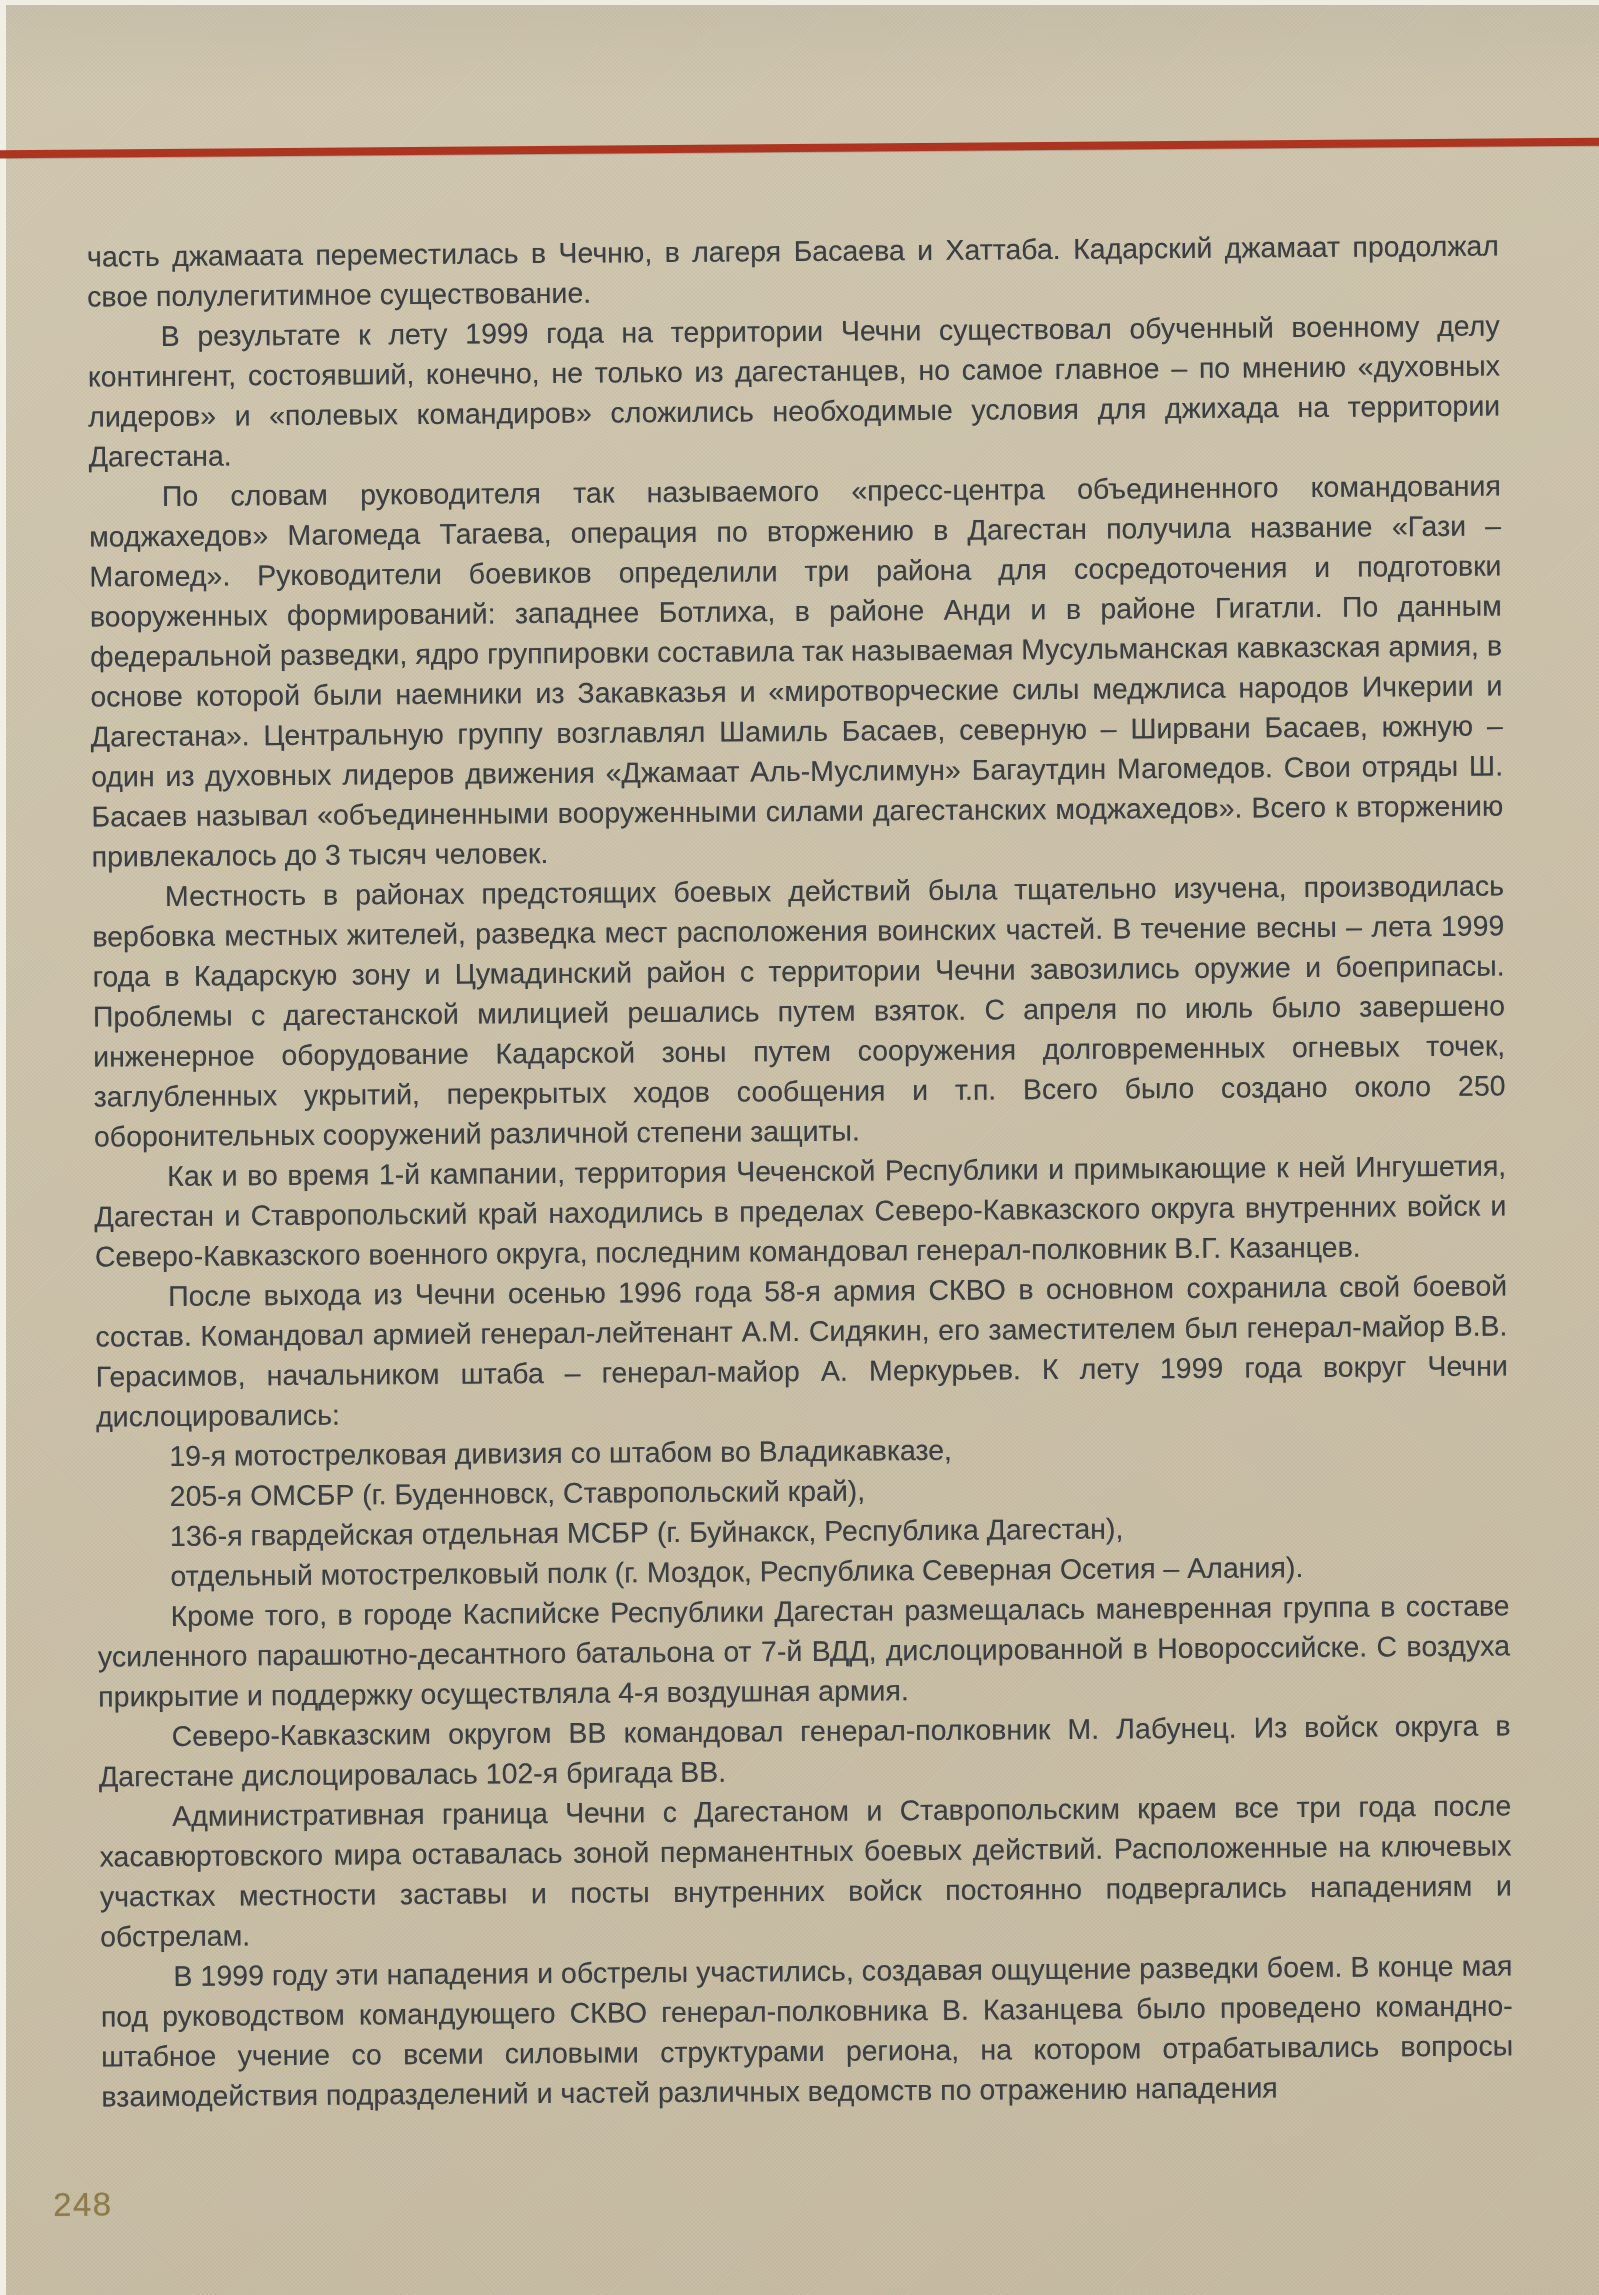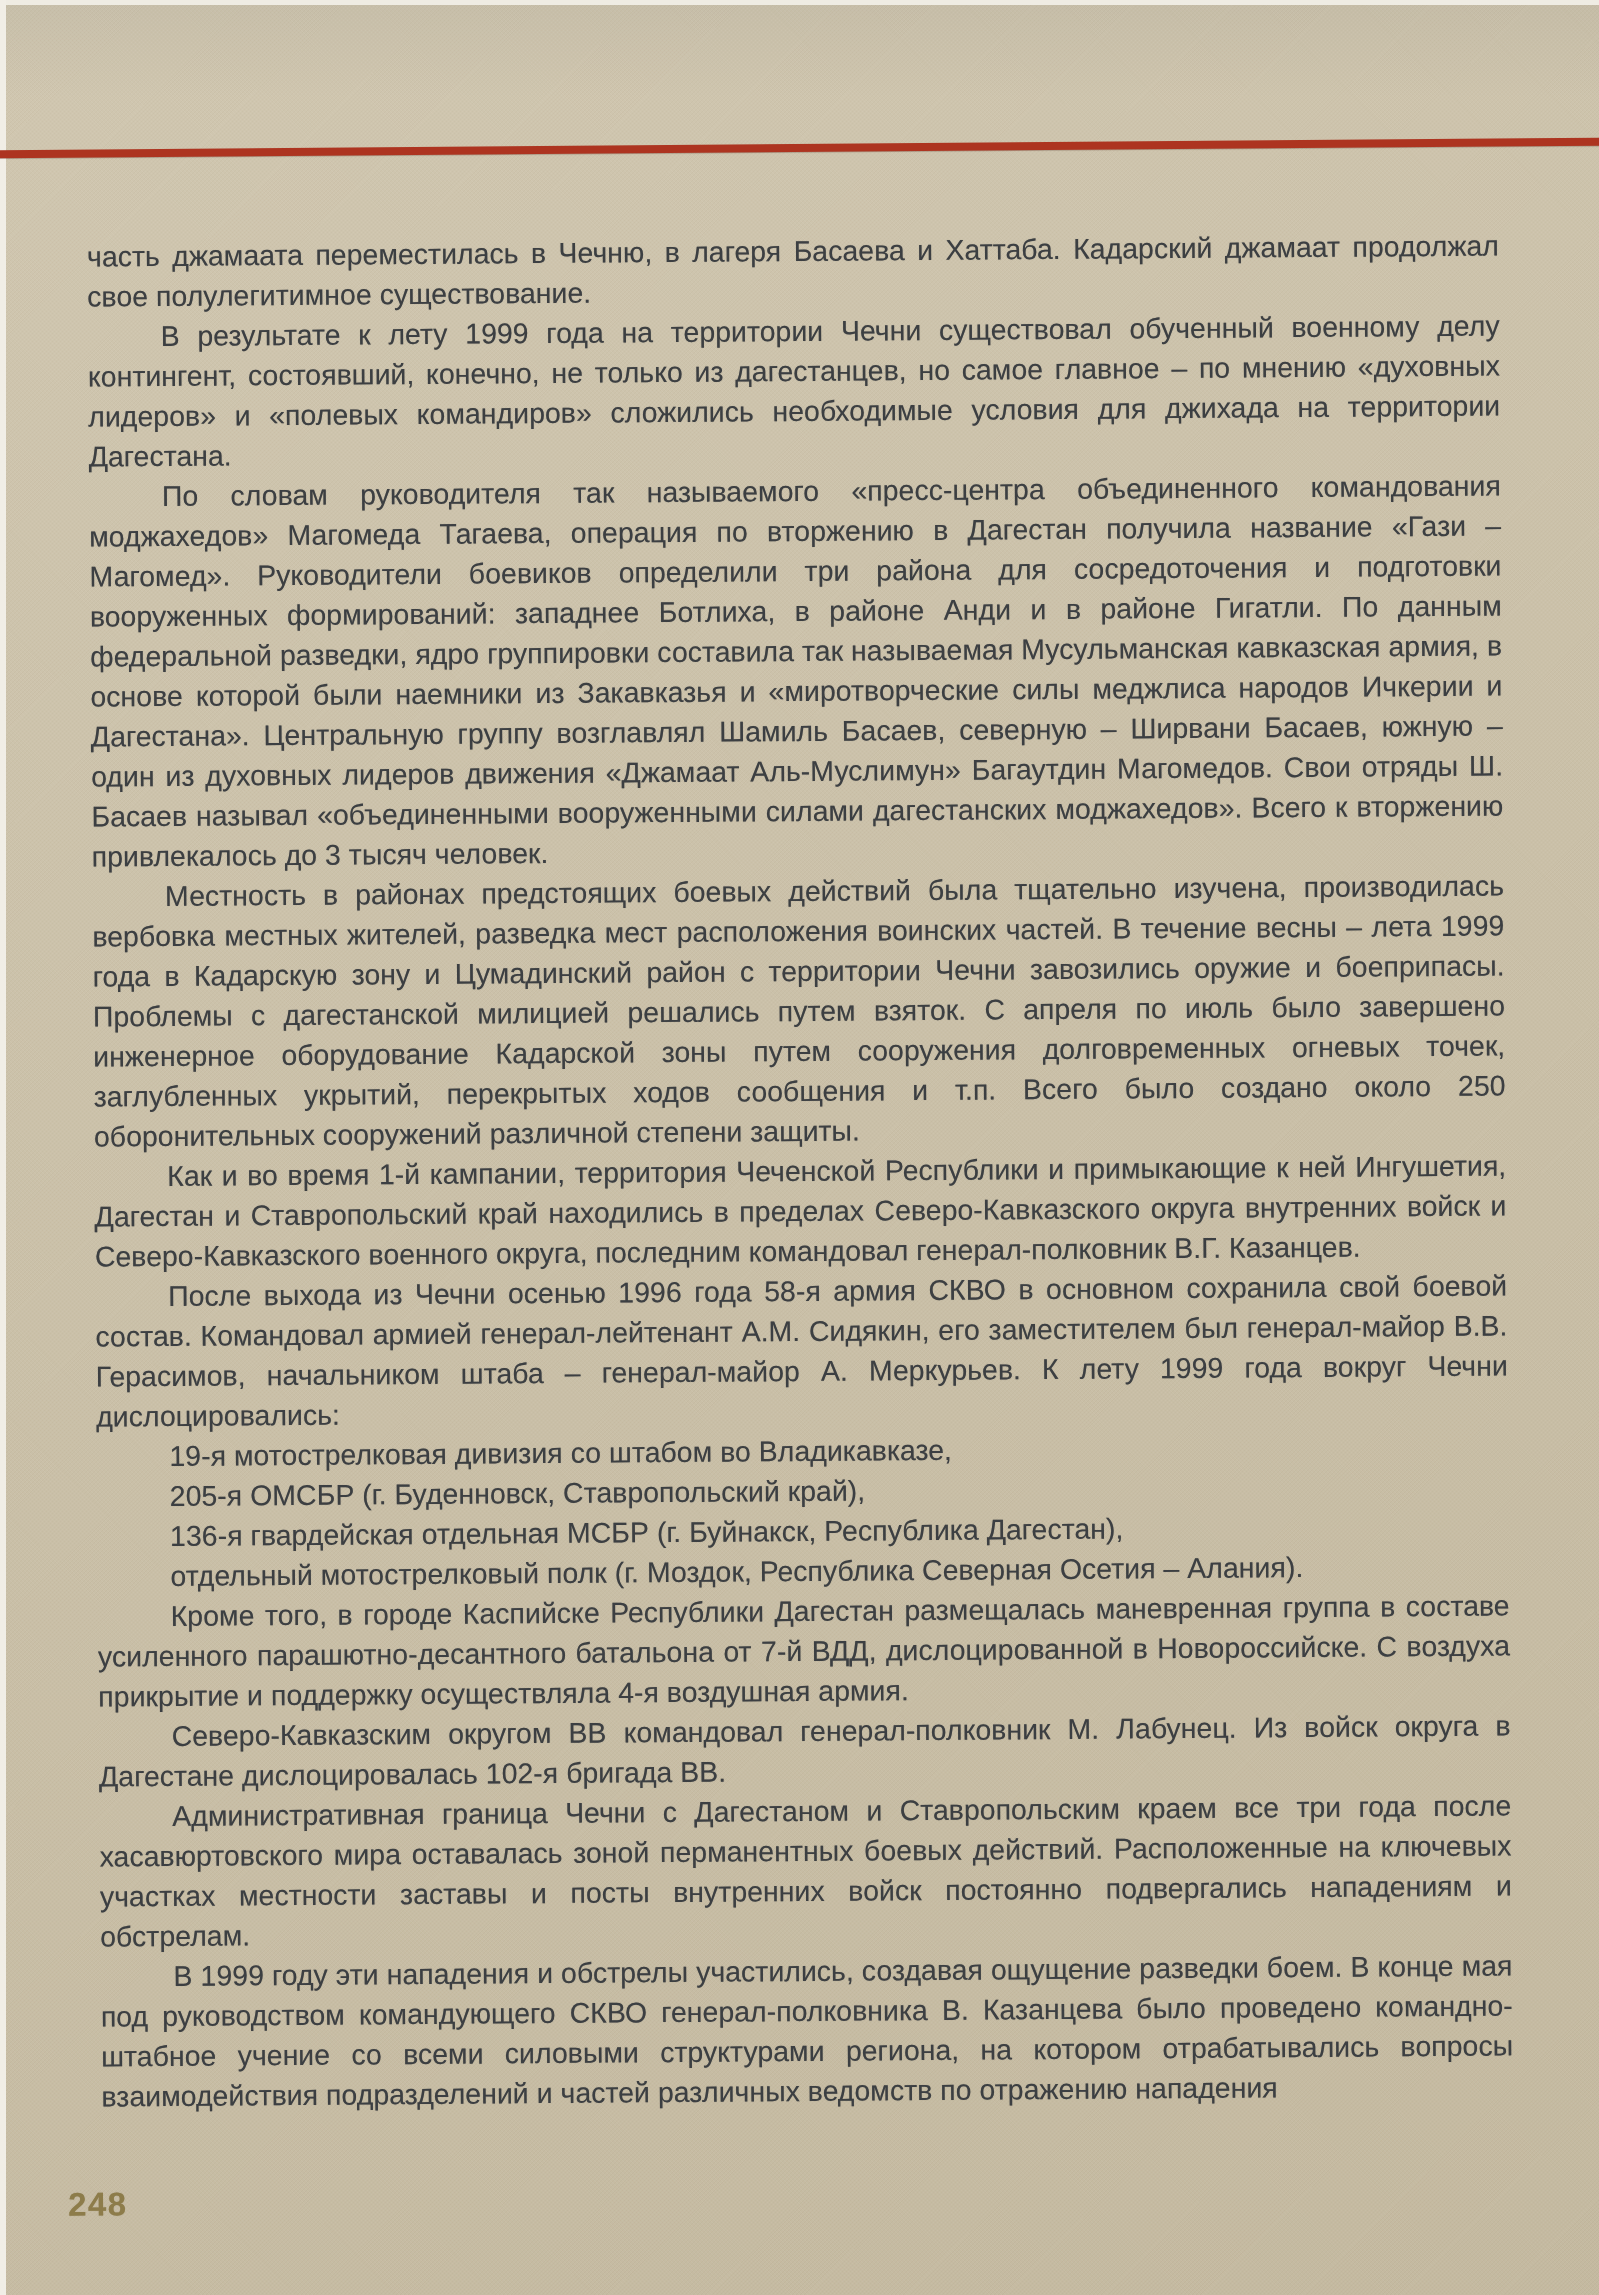--- a/index.html
+++ b/index.html
@@ -38,22 +38,22 @@
     font-size: 28.5px; line-height: 40px;
     color: var(--text, #3c3f42);
     text-align: justify;
     text-shadow: 0 0 0.7px rgba(58,60,62,0.45);
   }
   .para { margin: 0; text-indent: 73px; }
   .para.noindent { text-indent: 0; }
   .para.list-line { text-align: left; }
 
   .page-number {
-    position: absolute; left: 60px; top: 2180px;
-    font-size: 33px; font-weight: bold; letter-spacing: 1.4px;
+    position: absolute; left: 45px; top: 2180px;
+    font-size: 33px; font-weight: normal; letter-spacing: 1.4px;
     color: var(--page-number, #8d7c4a);
     text-shadow: 0 0 0.7px rgba(120,104,60,0.5);
   }
 </style>
 </head>
 <body style="--accent-rule: #ad3420; --paper: #cdc3ab; --text: #3c3f42; --page-number: #8d7c4a;">
 
 <div class="sheet">
   <div class="edge-top"></div>
   <div class="edge-left"></div>

